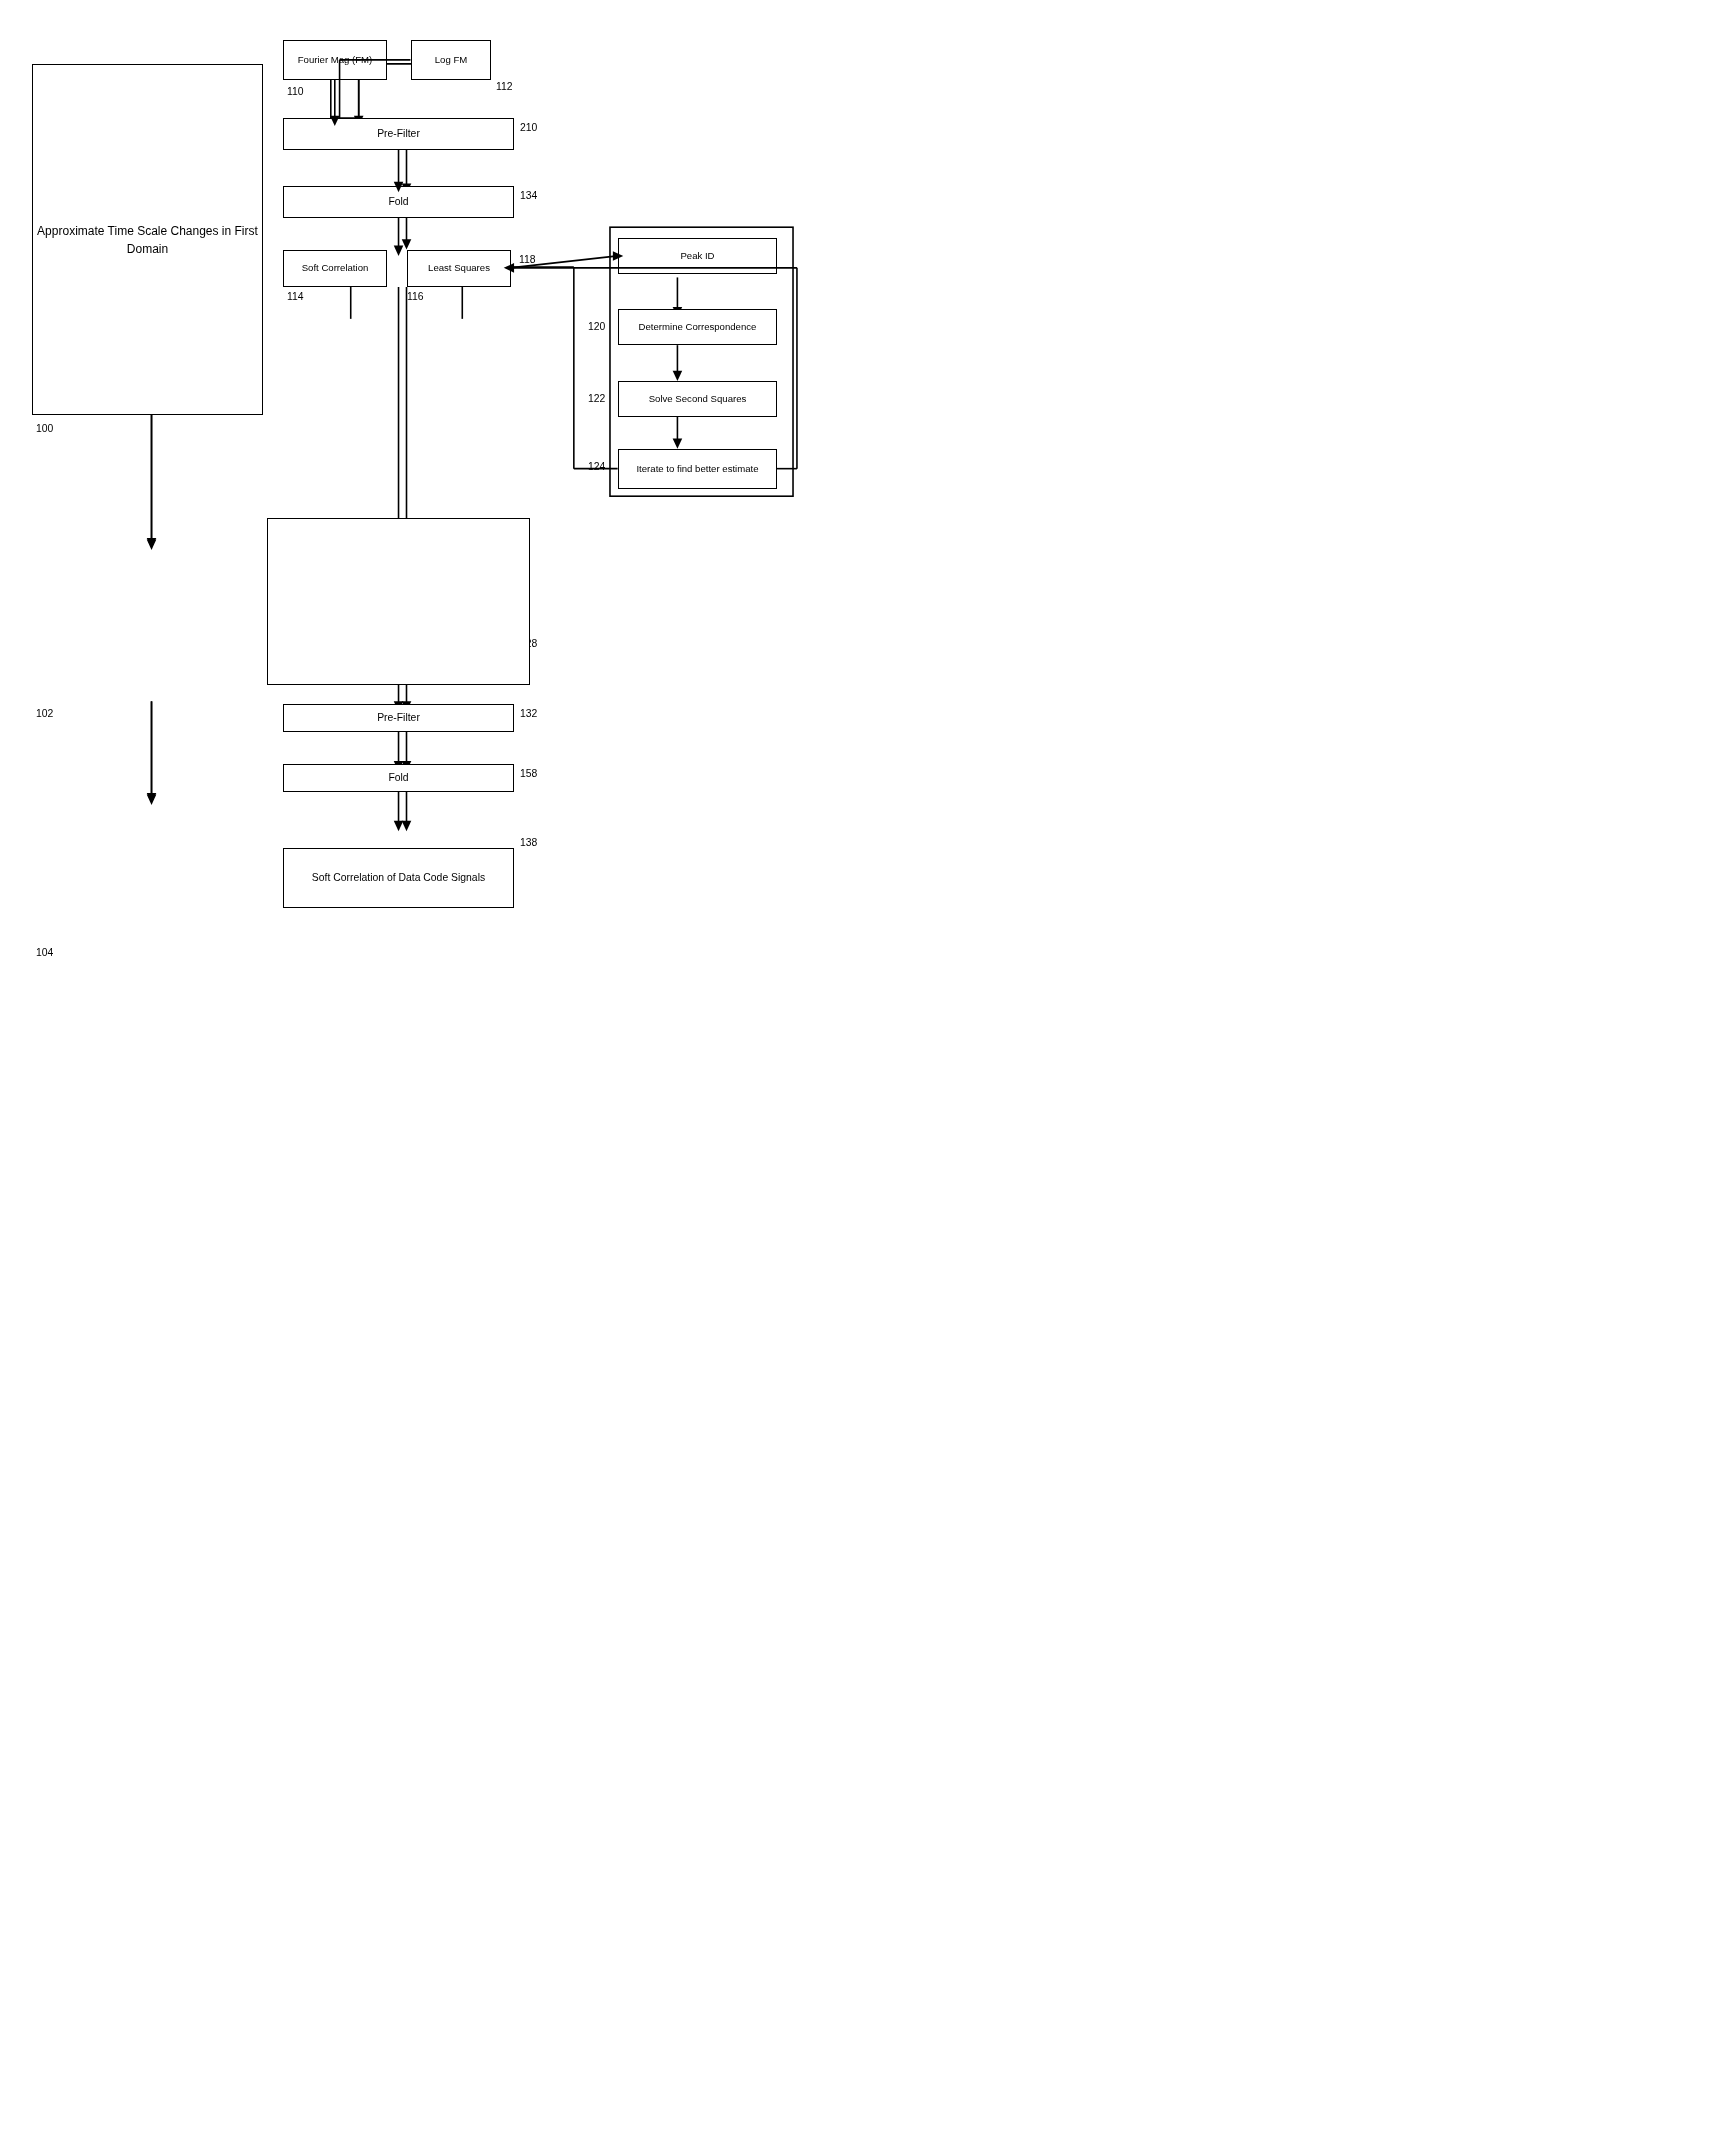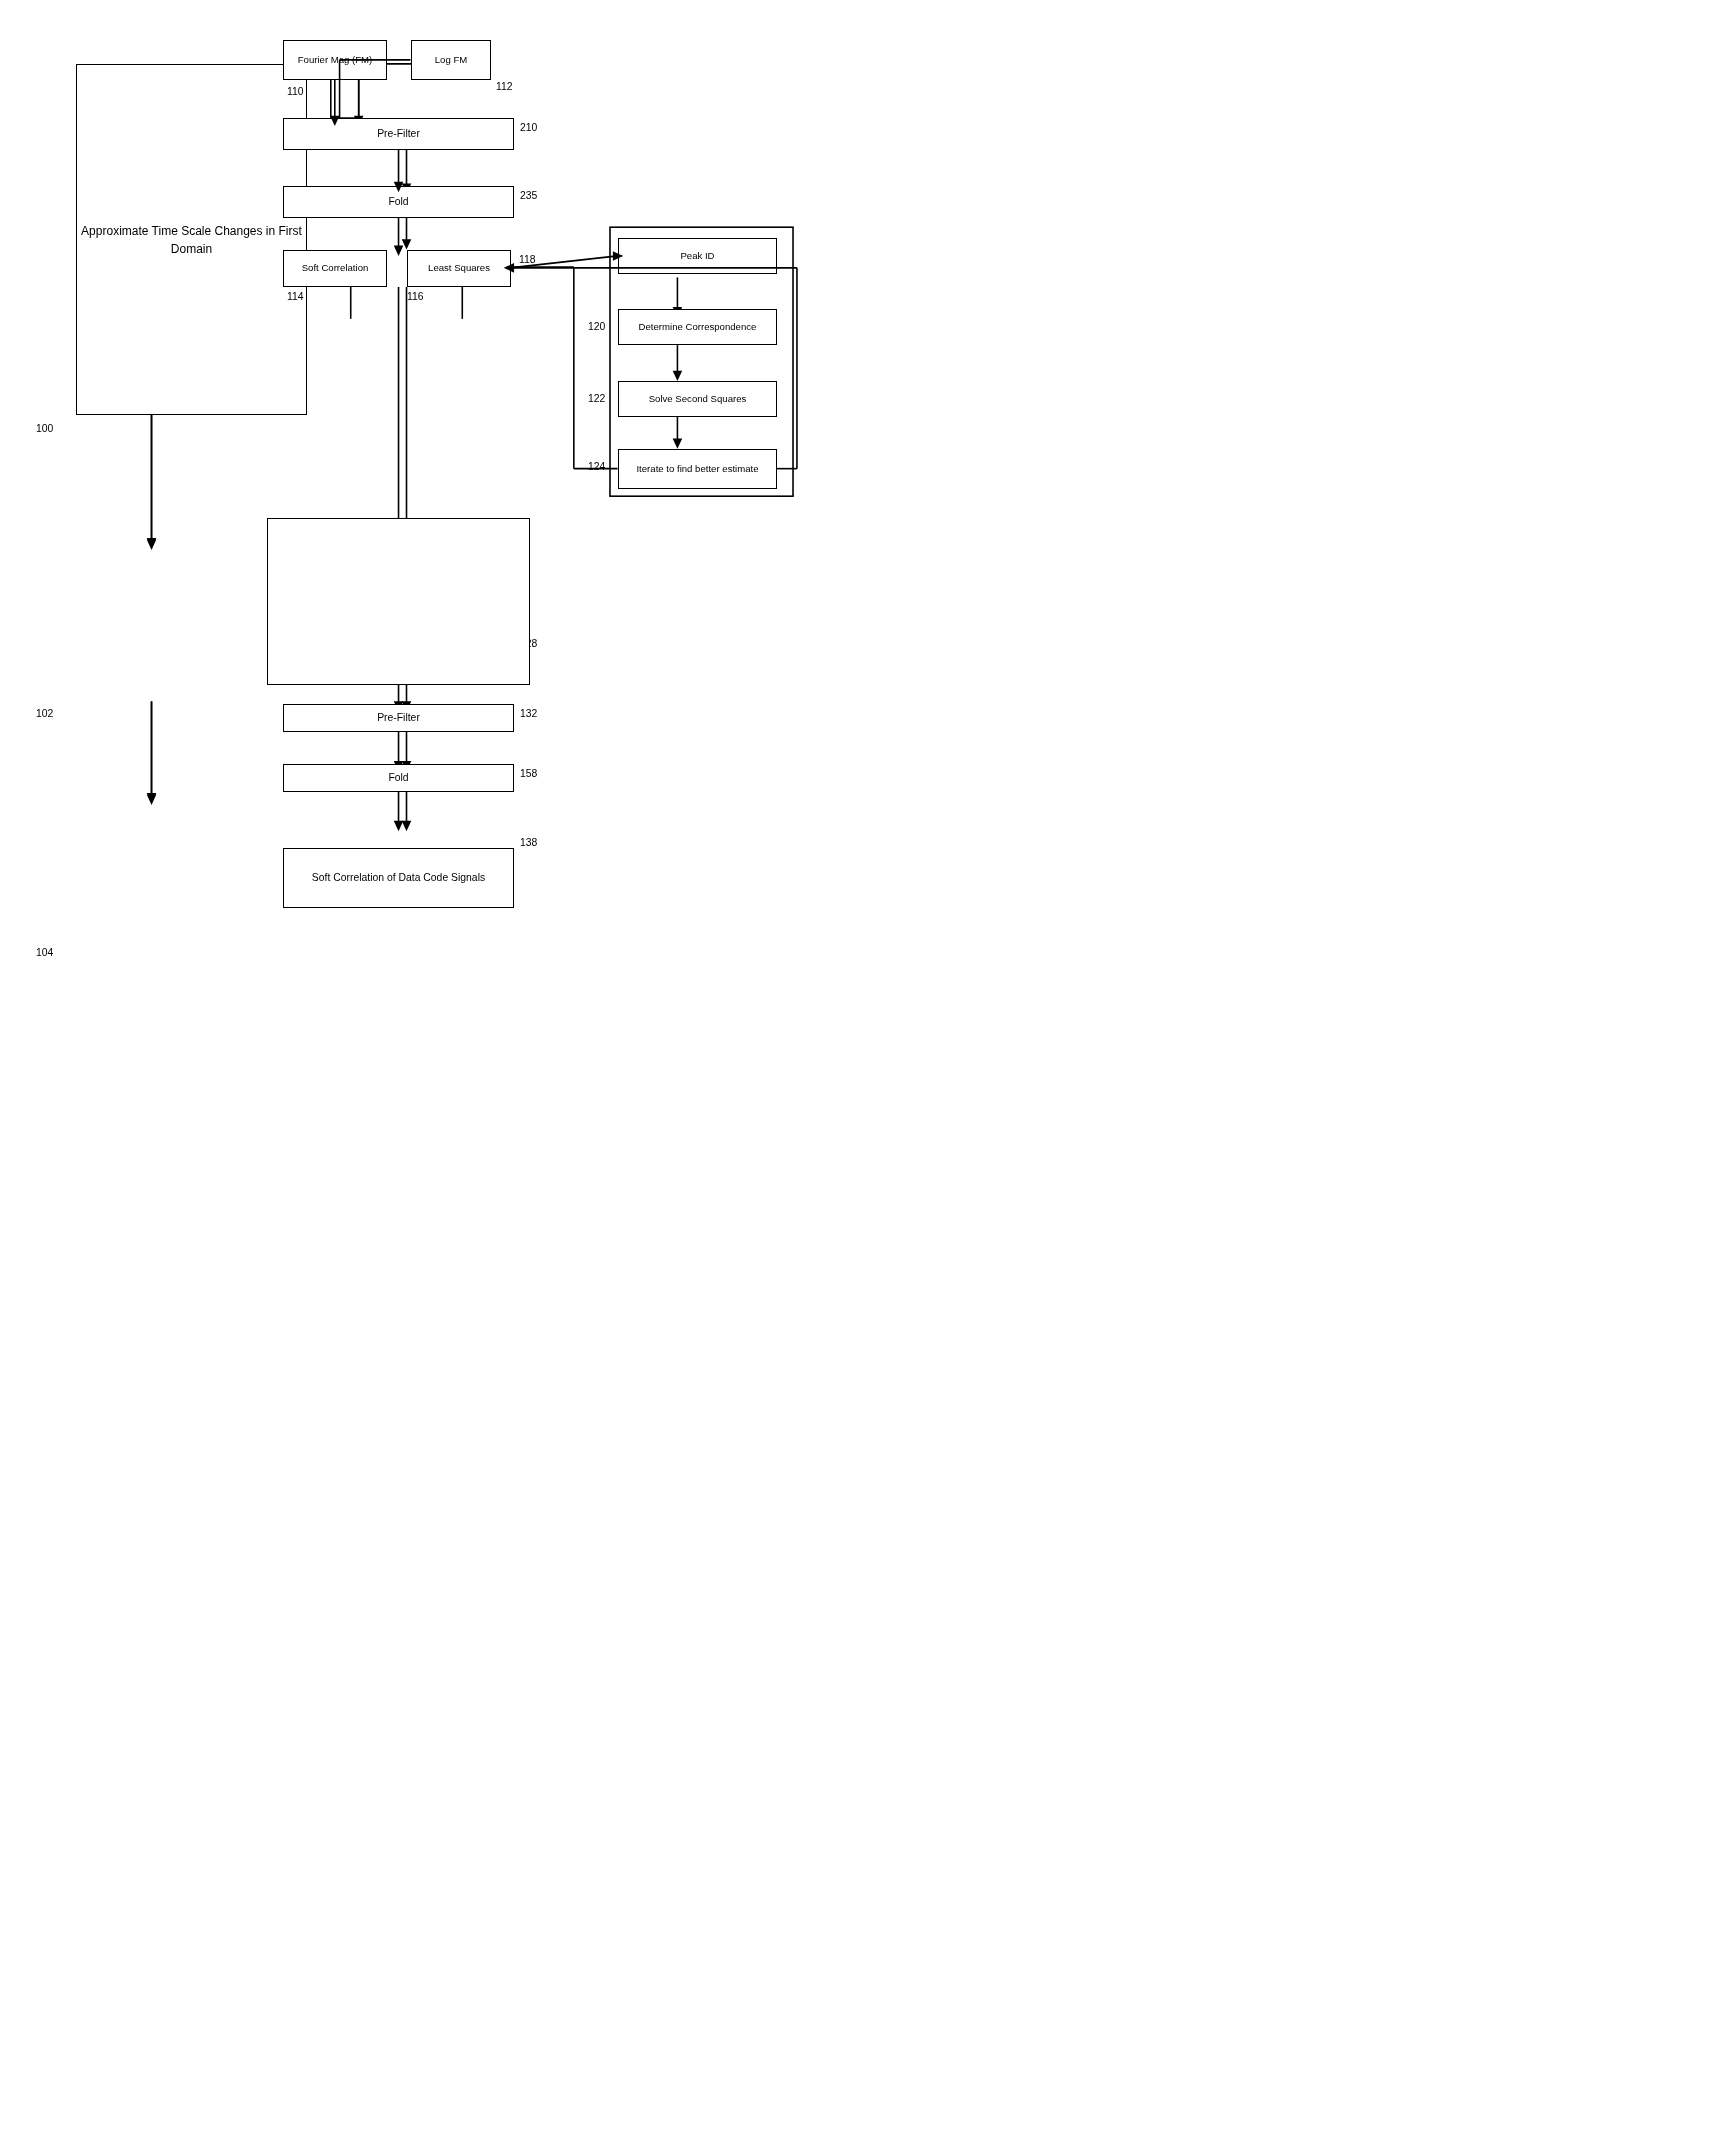--- a/index.html
+++ b/index.html
@@ -31,21 +31,20 @@
     .box-large {
       position: absolute;
       border: 1.6px solid #000;
       background: #fff;
       display: flex;
       align-items: center;
       justify-content: center;
       text-align: center;
       line-height: 1.5;
       font-size: 11px;
-      margin-left: 44px;
     }
     .label {
       position: absolute;
       font-size: 10.4px;
       color: #000;
     }
     
     svg.arrows {
       position: absolute;
       top: 0; left: 0;
@@ -143,21 +142,21 @@
   <div class="label" style="left:271px; top:54px;">110</div>
 
   <div class="box" style="left:267px; top:86px; width:231px; height:32px;">
     <span>Pre-Filter</span>
   </div>
   <div class="label" style="left:504px; top:90px;">210</div>
 
   <div class="box" style="left:267px; top:154px; width:231px; height:32px;">
     <span>Fold</span>
   </div>
-  <div class="label" style="left:504px; top:158px;">235</div>
+  <div class="label" style="left:504px; top:158px;">134</div>
 
   <div class="box" style="left:267px; top:218px; width:104px; height:37px; font-size:9.6px;">
     <span>Soft Correlation</span>
   </div>
   <div class="label" style="left:271px; top:259px;">114</div>
 
   <div class="box" style="left:391px; top:218px; width:104px; height:37px; font-size:9.6px;">
     <span>Least Squares</span>
   </div>
   <div class="label" style="left:391px; top:259px;">116</div>

